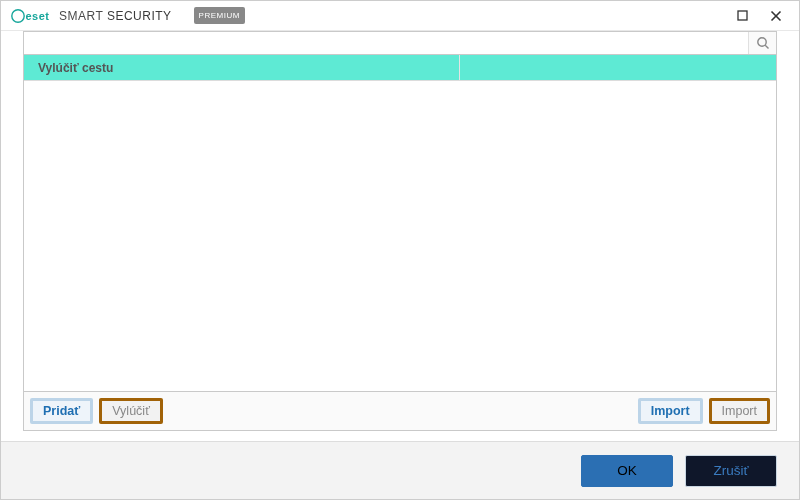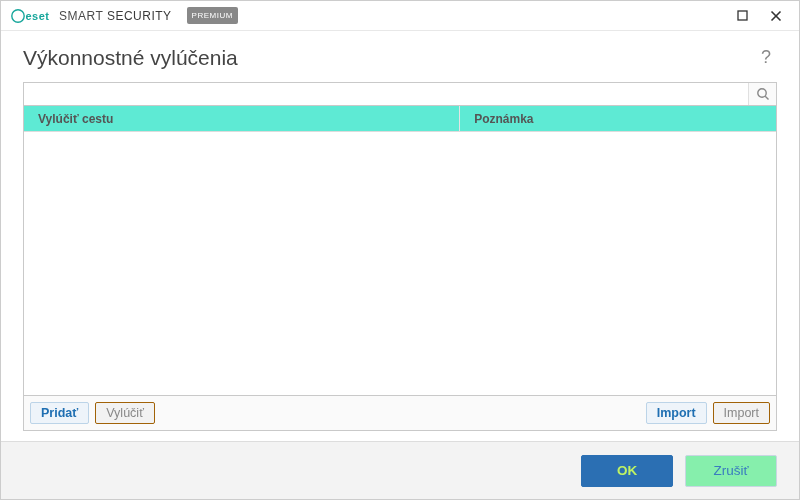--- a/index.html
+++ b/index.html
@@ -5,21 +5,21 @@
   * { box-sizing: border-box; margin: 0; padding: 0; }
   html, body { width: 800px; height: 500px; font-family: "Segoe UI", Arial, sans-serif; background: #fff; overflow: hidden; }
   .window { width: 800px; height: 500px; display: flex; flex-direction: column; border: 1px solid #ccc; }
 
   
   .titlebar { height: 30px; display: flex; align-items: center; padding: 0 6px 0 10px; border-bottom: 1px solid #e8e8e8; }
   .brand { display: flex; align-items: center; gap: 6px; }
   .brand-logo { display: flex; align-items: flex-end; }
   .brand-text { font-size: 12px; font-weight: 400; letter-spacing: 0.5px; color: #4a4a4a; }
   .brand-text .bold { font-weight: 400; color: #3a3a3a; }
-  .brand-badge { background: #888; color: #fff; font-size: 8px; padding: 4px 5px; border-radius: 2px; letter-spacing: 0.5px; margin-left: 9px; }
+  .brand-badge { background: #888; color: #fff; font-size: 8px; padding: 4px 5px; border-radius: 2px; letter-spacing: 0.5px; margin-left: 16px; }
   .titlebar-spacer { flex: 1; }
   .titlebar-btn { width: 34px; height: 28px; display: flex; align-items: center; justify-content: center; cursor: pointer; }
 
   
   .header-row { display: flex; align-items: center; padding: 14px 22px 12px 22px; }
   .page-title { font-size: 21px; color: #444; font-weight: 400; flex: 1; }
   .help-icon { font-size: 18px; color: #888; cursor: pointer; padding: 2px 6px; }
 
   
   .content { flex: 1; padding: 0 22px 10px 22px; display: flex; flex-direction: column; }
@@ -30,28 +30,28 @@
 
   .table-wrap { border: 1px solid #c9c9c9; border-top: none; display: flex; flex-direction: column; flex: 1; min-height: 0; }
   .thead { display: flex; height: 26px; background: #5eead4; border-bottom: 1px solid #dcdcdc; }
   .th { font-size: 12px; color: #555; font-weight: 600; display: flex; align-items: center; padding: 0 14px; border-right: 1px solid #e4e4e4; }
   .th-path { width: 58%; }
   .th-note { flex: 1; border-right: none; }
   .tbody { flex: 1; background: #fff; }
 
   .action-bar { display: flex; gap: 6px; padding: 6px 6px; border: 1px solid #c9c9c9; border-top: none; background: #fafafa; align-items: center; }
   .action-bar .spacer { flex: 1; }
-  .mini-btn { font-size: 12.5px; padding: 3px 10px; border: 1px solid #a16207; background: #f2f2f2; color: #888; border-radius: 2px; cursor: default; }
+  .mini-btn { font-size: 12.5px; padding: 3px 10px; border: 3px solid #a16207; background: #f2f2f2; color: #888; border-radius: 2px; cursor: default; }
   .mini-btn.active { color: #1f6fb2; font-weight: 600; cursor: pointer; background: #eef4fa; border-color: #bcd4e8; }
 
   
   .footer { height: 58px; background: #f3f3f3; border-top: 1px solid #ddd; display: flex; align-items: center; justify-content: flex-end; gap: 12px; padding: 0 22px; }
   .btn { min-width: 92px; height: 32px; font-size: 13.5px; border-radius: 2px; border: 1px solid transparent; cursor: pointer; }
-  .btn-primary { background: #2b6fb3; color: #bef264; border-color: #2b6fb3; font-weight: 700; }
-  .btn-secondary { background: #86efac; color: #3a7bbf; border-color: #c9d6e2; }
+  .btn-primary { background: #2b6fb3; color: #000000; border-color: #2b6fb3; font-weight: 400; }
+  .btn-secondary { background: #0f172a; color: #3a7bbf; border-color: #c9d6e2; }
 </style>
 </head>
 <body>
 
 <div class="window">
 
   <div class="titlebar">
     <div class="brand">
       <span class="brand-logo">
         <svg width="42" height="14" viewBox="0 0 42 14">
@@ -72,43 +72,36 @@
       </svg>
     </div>
     <div class="titlebar-btn">
       <svg width="12" height="12" viewBox="0 0 12 12">
         <line x1="1.5" y1="1.5" x2="10.5" y2="10.5" stroke="#333" stroke-width="1.6"></line>
         <line x1="10.5" y1="1.5" x2="1.5" y2="10.5" stroke="#333" stroke-width="1.6"></line>
       </svg>
     </div>
   </div>
 
-  <div class="header-row">
-    <div class="page-title">Výkonnostné vylúčenia</div>
-    <div class="help-icon">
-      <span>?</span>
-    </div>
-  </div>
 
   <div class="content">
 
     <div class="search-row">
       <input type="text" class="search-input" placeholder="" value="" style="">
       <div class="search-btn">
         <svg width="14" height="14" viewBox="0 0 14 14">
           <circle cx="6" cy="6" r="4.2" fill="none" stroke="#888" stroke-width="1.4"></circle>
           <line x1="9.2" y1="9.2" x2="12.5" y2="12.5" stroke="#888" stroke-width="1.4"></line>
         </svg>
       </div>
     </div>
 
     <div class="table-wrap">
       <div class="thead">
         <div class="th th-path">Vylúčiť cestu</div>
-        <div class="th th-note">Poznámka</div>
       </div>
       <div class="tbody"></div>
     </div>
 
     <div class="action-bar">
       <div class="mini-btn active">Pridať</div>
       <div class="mini-btn">Vylúčiť</div>
       <div class="spacer"></div>
       <div class="mini-btn active">Import</div>
       <div class="mini-btn">Import</div>

